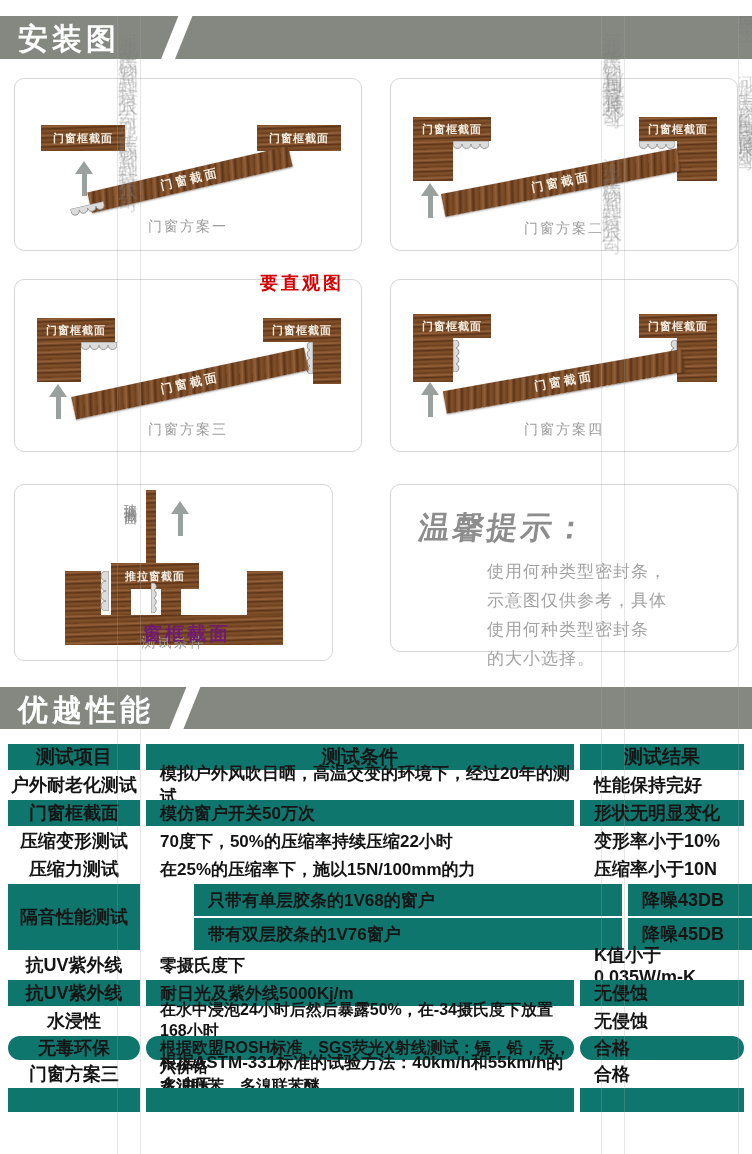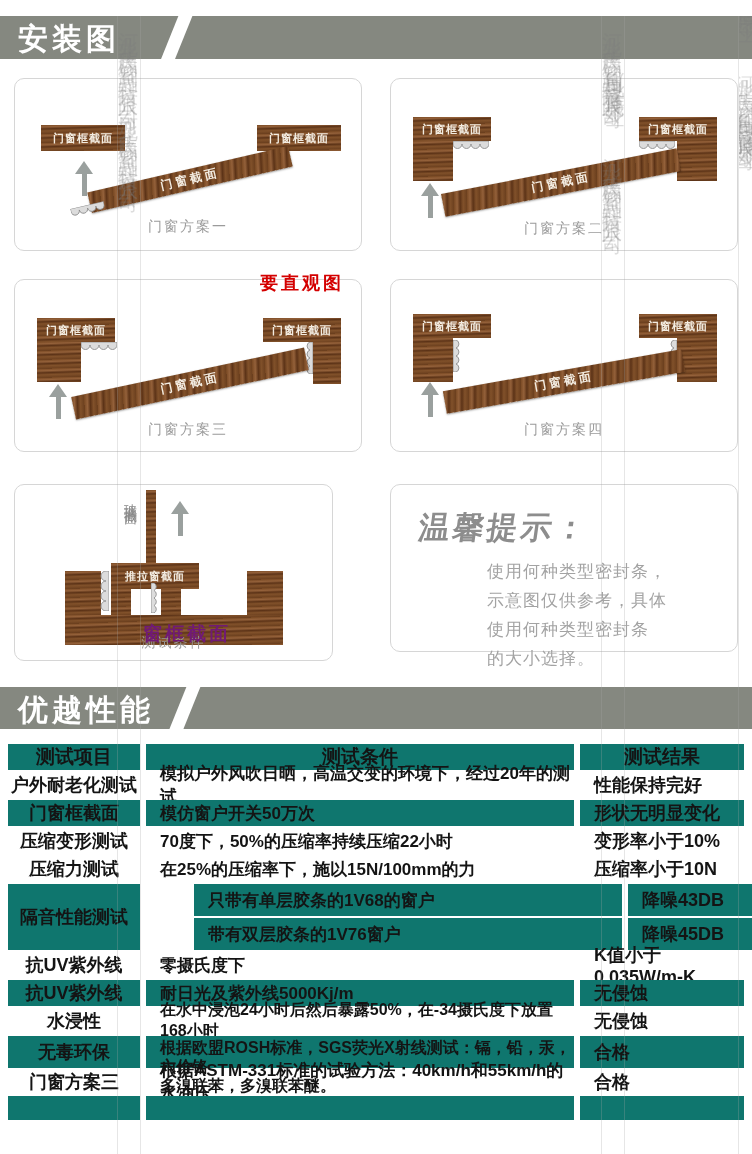--- a/index.html
+++ b/index.html
@@ -40,21 +40,21 @@
   .ptable { position:absolute; left:8px; top:728px; width:736px; }
   .trow { display:grid; grid-template-columns:132px 428px 164px; column-gap:6px; margin-bottom:2px; }
   .trow-sound { display:grid; grid-template-columns:132px 598px; column-gap:6px; margin-bottom:2px; }
   .subrow { display:grid; grid-template-columns:428px 164px; column-gap:6px;padding-left:48px; }
   .cell { display:flex; align-items:center; color:#141414; }
   .c-item { justify-content:center; text-align:center; font-weight:bold; font-size:18px; }
   .c-cond { padding-left:14px; font-weight:bold; font-size:17px; }
   .c-res  { padding-left:14px; font-weight:bold; font-size:18px; }
   .c-head { justify-content:center; font-weight:bold; font-size:19px; }
   .bg { background:#0f766e; }
-  .h26 { height:26px; } .h32 { height:32px; } .h40 { height:32px; } .h24 { height:24px; }
+  .h26 { height:26px; } .h32 { height:32px; } .h40 { height:24px;border-radius:20px; } .h24 { height:24px; }
   .two-line { line-height:19px; }
 
   
   .wm { position:absolute; top:0; bottom:0; display:flex; flex-direction:column; align-items:center;
         border-left:1px solid rgba(165,165,165,.28); border-right:1px solid rgba(165,165,165,.28);
         z-index:30; pointer-events:none; overflow:hidden; }
   .wm span { writing-mode:vertical-rl; font-size:20px; color:rgba(125,125,125,.26); letter-spacing:6px; }
   .wm span.flip { transform:rotate(180deg); }
 </style>
 </head>

